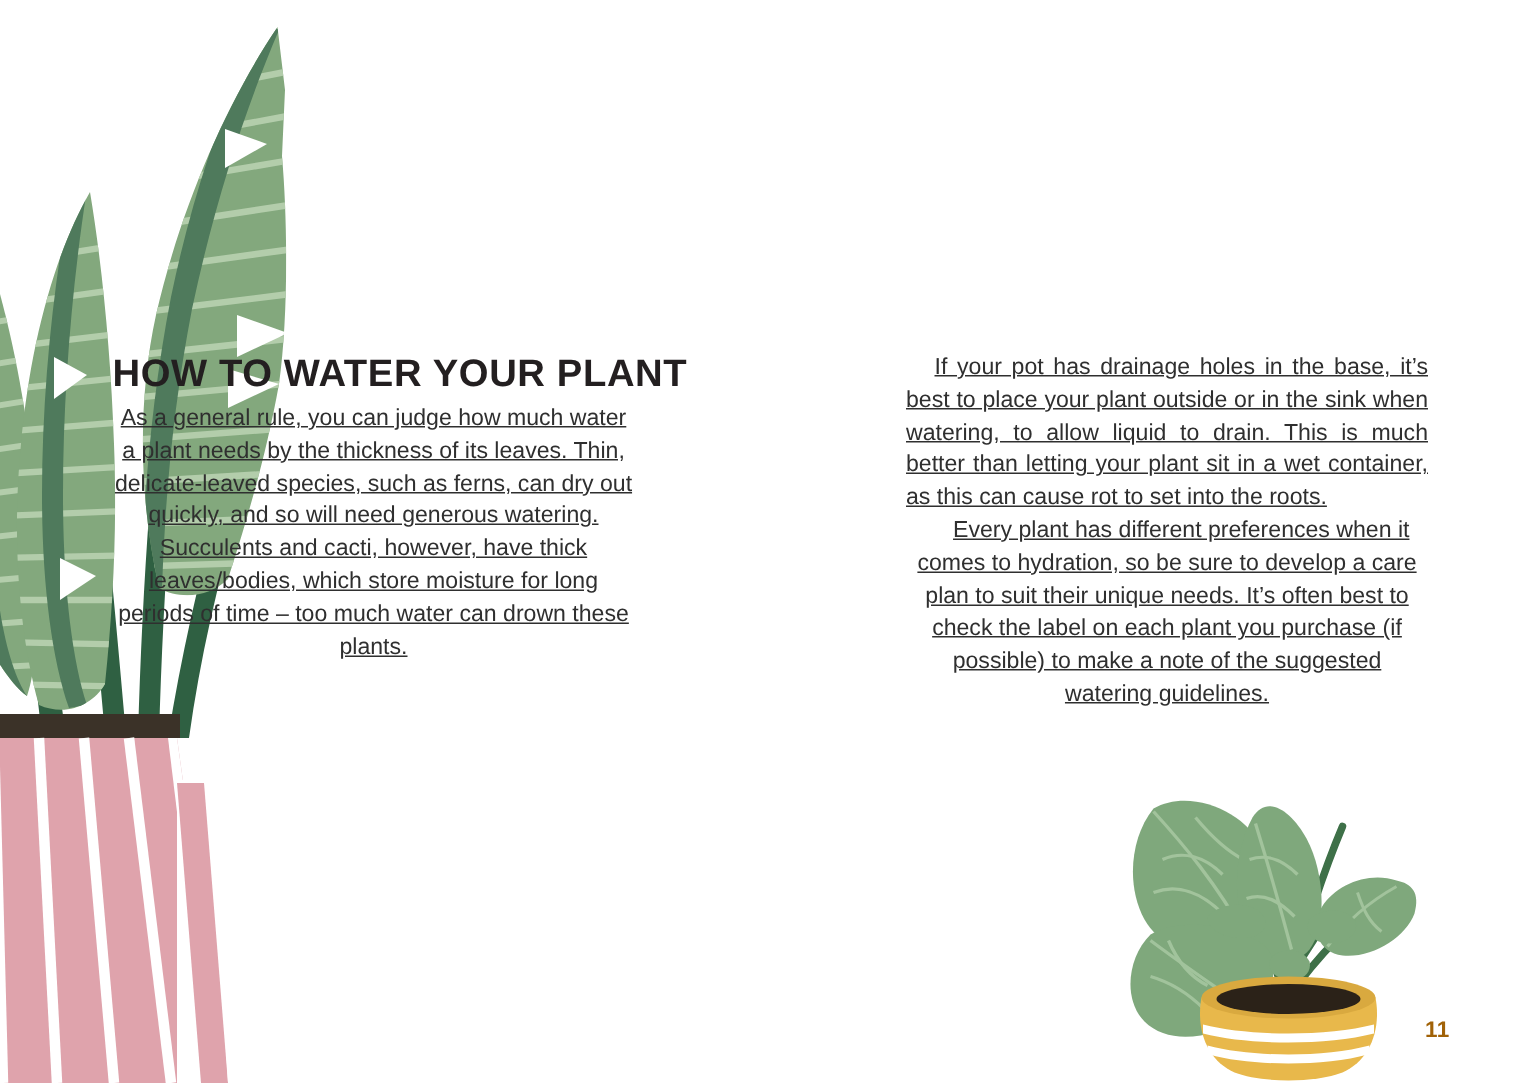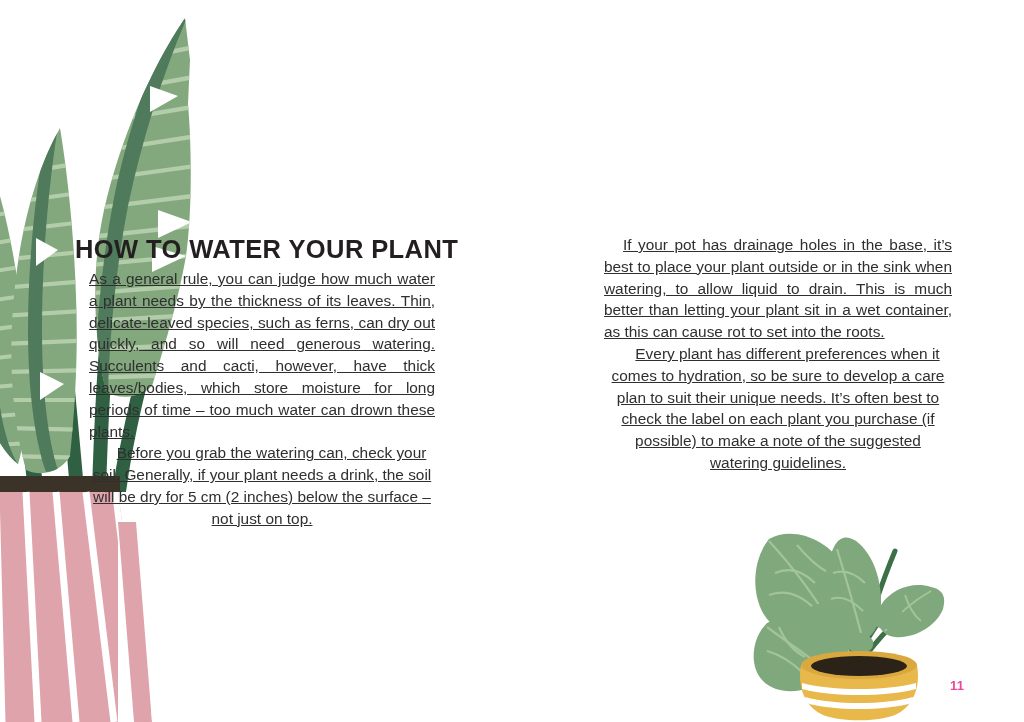--- a/index.html
+++ b/index.html
@@ -53,21 +53,21 @@
   .col {
     position: absolute;
     color: #2f2f2f;
     font-size: 15.4px;
     line-height: 1.415;
     text-align: justify;
     -webkit-hyphens: none;
     hyphens: none;
   }
   #col-left {
-    left: 89px;
+    left: 76px;
     top: 268px;
     width: 346px;
   }
   #col-right {
     left: 604px;
     top: 234px;
     width: 348px;
   }
   .col p {
     margin: 0;
@@ -80,23 +80,23 @@
   }
   .col p:last-child {
     text-align: center;
   }
 
   #page-number {
     position: absolute;
     left: 950px;
     top: 678px;
     width: 30px;
-    font-size: 13px;
+    font-size: 15px;
     font-weight: bold;
-    color: #ec4899;
+    color: #a16207;
     letter-spacing: 0.3px;
   }
 </style>
 </head>
 <body>
 
 <div id="page">
 
   <div class="art" id="art-left">
     <svg width="230" height="722" viewBox="0 0 230 722" xmlns="http://www.w3.org/2000/svg">
@@ -278,21 +278,20 @@
         <path d="M57 168 C88 176 140 176 171 168 L171 174 C140 182 88 182 57 174 Z" fill="#ffffff"></path>
         <path d="M60 182 C90 190 138 190 168 182 L167 188 C138 196 90 196 61 188 Z" fill="#ffffff"></path>
       </g>
     </svg>
   </div>
 
   <h1 id="heading">HOW TO WATER YOUR PLANT</h1>
 
   <div class="col" id="col-left">
     <p>As a general rule, you can judge how much water a plant needs by the thickness of its leaves. Thin, delicate-leaved species, such as ferns, can dry out quickly, and so will need generous watering. Succulents and cacti, however, have thick leaves/bodies, which store moisture for long periods of time – too much water can drown these plants.</p>
-    <p class="indent">Before you grab the watering can, check your soil. Generally, if your plant needs a drink, the soil will be dry for 5 cm (2 inches) below the surface – not just on top.</p>
   </div>
 
   <div class="col" id="col-right">
     <p class="indent">If your pot has drainage holes in the base, it’s best to place your plant outside or in the sink when watering, to allow liquid to drain. This is much better than letting your plant sit in a wet container, as this can cause rot to set into the roots.</p>
     <p class="indent">Every plant has different preferences when it comes to hydration, so be sure to develop a care plan to suit their unique needs. It’s often best to check the label on each plant you purchase (if possible) to make a note of the suggested watering guidelines.</p>
   </div>
 
   <div id="page-number">11</div>
 
 </div>

